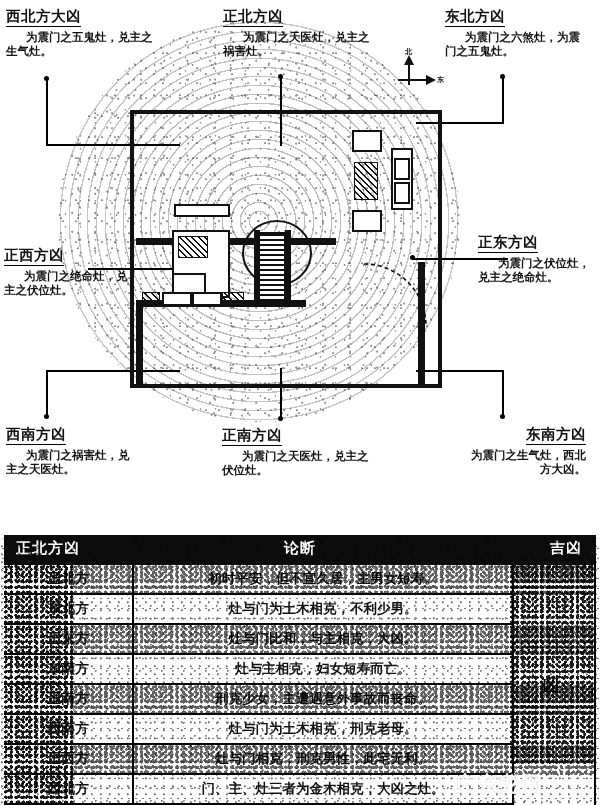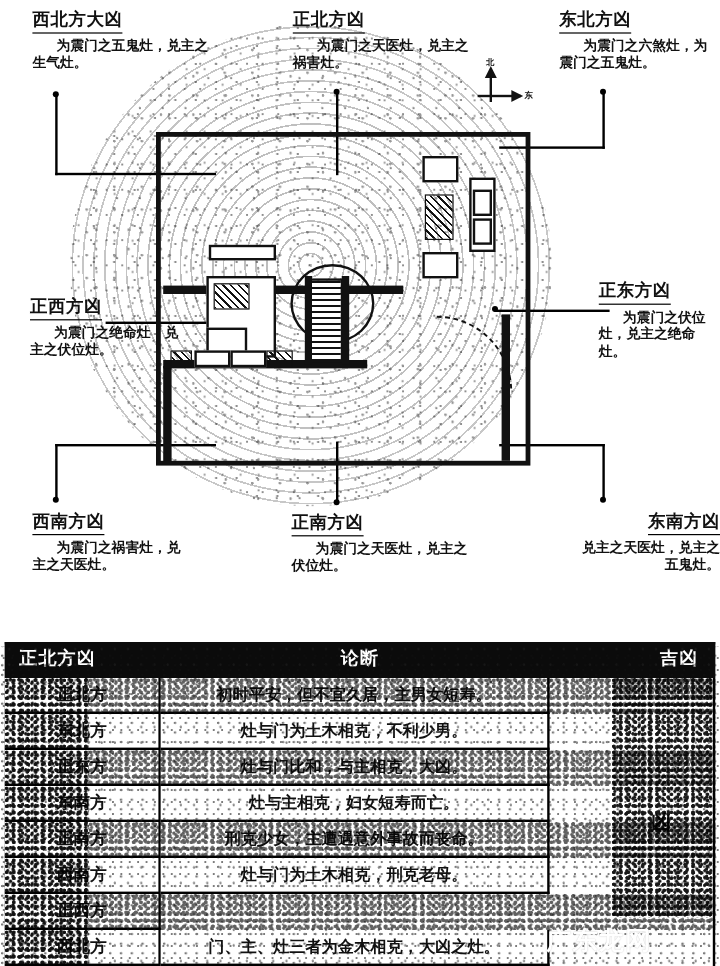--- a/index.html
+++ b/index.html
@@ -21,21 +21,20 @@
     position: absolute;
     left: 0; top: 0;
     width: 600px; height: 520px;
     background: #fff;
   }
 
   
   .anno {
     position: absolute;
     line-height: 1.28;
-    margin-left: 21px;
   }
   .anno-title {
     font-size: 14.5px;
     font-weight: bold;
     letter-spacing: 0.5px;
     border-bottom: 1.6px solid #000;
     display: inline-block;
     padding-bottom: 0px;
     white-space: nowrap;
   }
@@ -204,21 +203,21 @@
     left: 0; top: 0; width: 130px; height: 30px;
     box-sizing: border-box;
     border-right: 2px solid #000;
     border-bottom: 2px solid #000;
     background: #fff;
     display: flex; align-items: center; justify-content: center;
     font-size: 14px; font-weight: bold;
   }
   .cell-judge {
     position: absolute;
-    left: 130px; top: 0; width: 324px; height: 30px;
+    left: 130px; top: 0; width: 380px; height: 30px;
     box-sizing: border-box;
     border-right: 2px solid #000;
     border-bottom: 2px solid #000;
     background: #fff;
     display: flex; align-items: center; justify-content: center;
     font-size: 13.5px; font-weight: bold;
     white-space: nowrap;
   }
   .cell-luck-span {
     position: absolute;
@@ -376,21 +375,21 @@
     <div class="anno-body indent">为震门之祸害灶，兑主之天医灶。</div>
   </div>
 
   <div class="anno" id="anno-s">
     <div class="anno-title">正南方凶</div>
     <div class="anno-body indent">为震门之天医灶，兑主之伏位灶。</div>
   </div>
 
   <div class="anno" id="anno-se">
     <div class="anno-title">东南方凶</div>
-    <div class="anno-body indent">兑主之天医灶，兑主之五鬼灶。</div>
+    <div class="anno-body indent">为震门之生气灶，西北方大凶。</div>
   </div>
 </div>
 
 <div id="table-area">
 
   <div id="grid"></div>
 
   <div id="thead">
     <span class="th" id="th-pos">正北方凶</span>
     <span class="th" id="th-judge">论断</span>
@@ -422,20 +421,21 @@
     <div class="cell-judge">刑克少女，主遭遇意外事故而丧命。</div>
   </div>
 
   <div class="trow" style="top:195px;">
     <div class="cell-pos">西南方</div>
     <div class="cell-judge">灶与门为土木相克，刑克老母。</div>
   </div>
 
   <div class="trow" style="top:225px;">
     <div class="cell-pos">正西方</div>
+    <div class="cell-judge">灶与门相克，刑克男性，此宅无利。</div>
   </div>
 
   <div class="trow" style="top:255px;">
     <div class="cell-pos">西北方</div>
     <div class="cell-judge">门、主、灶三者为金木相克，大凶之灶。</div>
   </div>
 
   <div class="cell-luck-span" style="top:45px;">凶</div>
 
   <div class="bleed" id="leftcol-bleed"></div>

